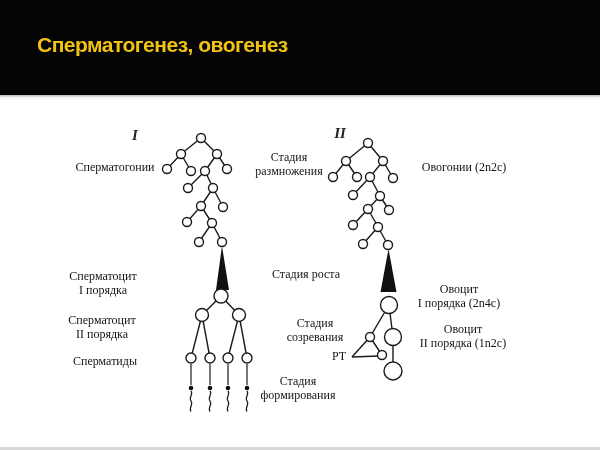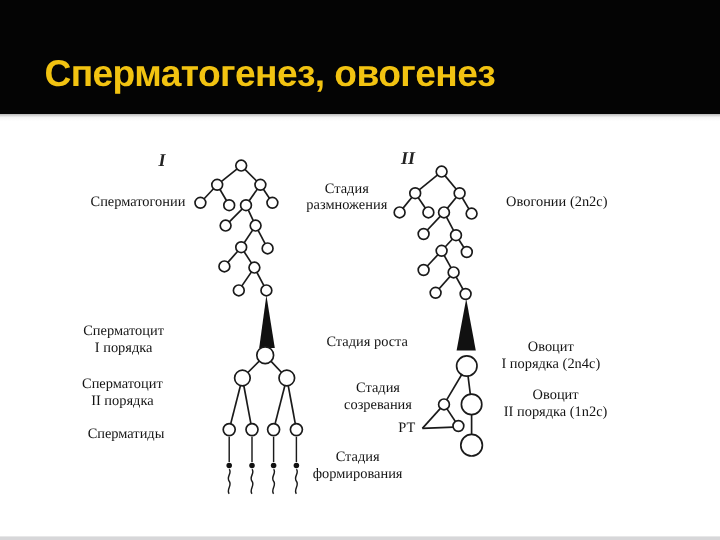--- a/index.html
+++ b/index.html
@@ -11,23 +11,23 @@
     position:absolute;left:0;top:0;width:600px;height:95px;background:#040404;
   }
   .header-sep{
     position:absolute;left:0;top:95px;width:600px;height:6px;
     background:linear-gradient(#b9b9b9,#f4f4f4 45%,#ffffff);
   }
   .footer-sep{
     position:absolute;left:0;bottom:0;width:600px;height:3px;background:#d7d7d9;
   }
   .title{
-    position:absolute;left:37px;top:44px;width:560px;
+    position:absolute;left:37px;top:33px;width:560px;
     font-family:"Liberation Sans", sans-serif;
-    font-weight:bold;font-size:31px;letter-spacing:-0.5px;
+    font-weight:bold;font-size:21px;letter-spacing:-0.5px;
     color:#f2c311;white-space:nowrap;
   }
   .diagram-svg{position:absolute;left:0;top:0;}
   .lbl{
     position:absolute;transform:translate(-50%,-50%);
     font-size:12px;line-height:13.5px;color:#141414;text-align:center;
     white-space:pre-line;
   }
   .numeral{
     position:absolute;transform:translate(-50%,-50%);
@@ -186,21 +186,21 @@
 
   <div class="lbl" style="left:115px;top:168px">Сперматогонии</div>
   <div class="lbl" style="left:103px;top:283px">Сперматоцит
 I порядка</div>
   <div class="lbl" style="left:102px;top:327px">Сперматоцит
 II порядка</div>
   <div class="lbl" style="left:105px;top:362px">Сперматиды</div>
 
   <div class="lbl" style="left:289px;top:164px">Стадия
 размножения</div>
-  <div class="lbl" style="left:306px;top:285px">Стадия роста</div>
+  <div class="lbl" style="left:306px;top:275px">Стадия роста</div>
   <div class="lbl" style="left:315px;top:330px">Стадия
 созревания</div>
   <div class="lbl" style="left:339px;top:357px">РТ</div>
   <div class="lbl" style="left:298px;top:388px">Стадия
 формирования</div>
 
   <div class="lbl" style="left:464px;top:168px">Овогонии (2n2c)</div>
   <div class="lbl" style="left:459px;top:296px">Овоцит
 I порядка (2n4c)</div>
   <div class="lbl" style="left:463px;top:336px">Овоцит

